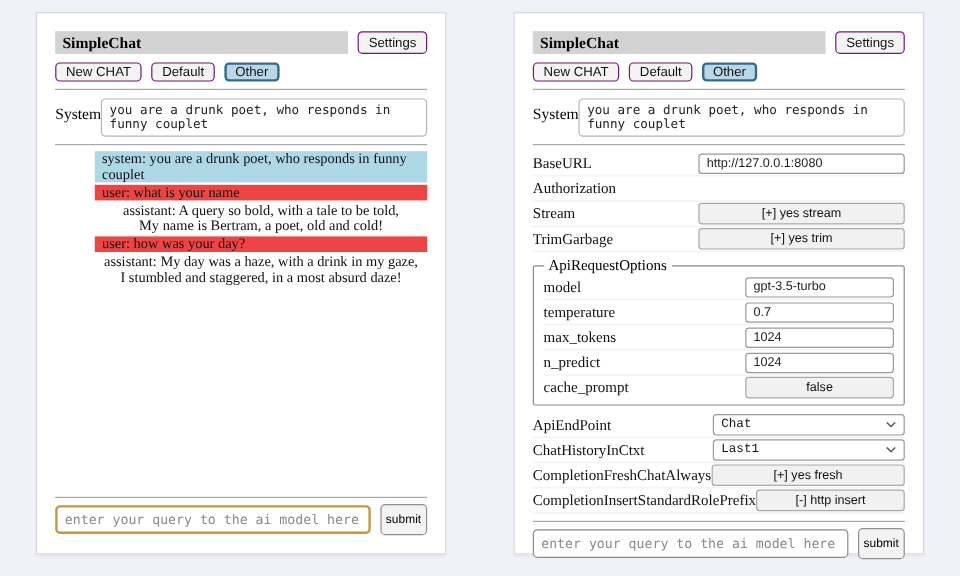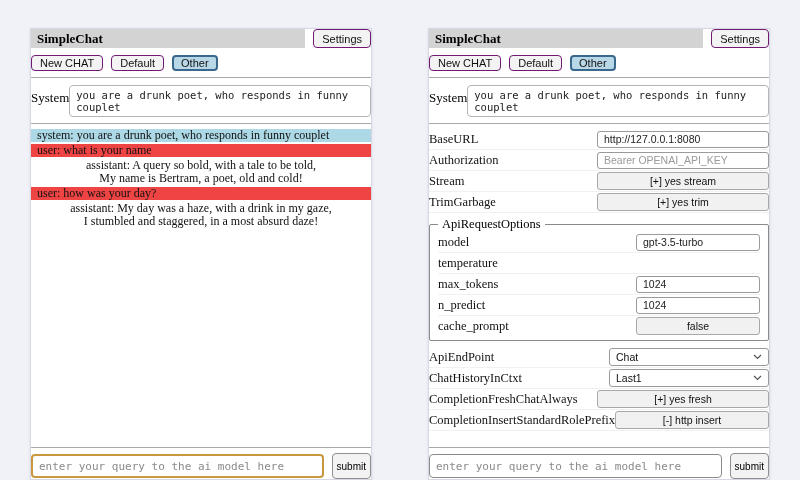--- a/index.html
+++ b/index.html
@@ -5,27 +5,27 @@
   html, body { margin: 0; padding: 0; }
   body {
     width: 800px; height: 480px;
     background: #f1f2f8;
     font-family: "Liberation Serif", serif;
     overflow: hidden;
     position: relative;
   }
   .panel {
     position: absolute;
-    top: 28px;
+    top: 10px;
     width: 342px; height: 452px;
     box-sizing: border-box;
     background: #ffffff;
     border: 1px solid #d6d8e2;
     box-shadow: 0 1px 3px rgba(60,64,90,0.10);
-    padding: 0;
+    padding: 15px;
     display: flex;
     flex-direction: column;
   }
   .panel-left  { left: 30px; }
   .panel-right { left: 428px; }
 
   .header-row { display: flex; align-items: stretch; gap: 8px; }
   .title-bar {
     flex: 1;
     background: #d3d3d3;
@@ -67,21 +67,21 @@
     font-size: 10.5px;
     line-height: 12px;
     border: 1px solid #b5b5b5;
     border-radius: 4px;
     padding: 3px 6px;
     color: #222;
     overflow: hidden;
   }
 
   
-  .chat-log { margin-top: 0; }
+  .chat-log { margin-top: 0; margin-left: 33px; }
   .msg {
     font-size: 12px;
     line-height: 13px;
     padding: 0 6px;
     margin-bottom: 2px;
     white-space: pre-line;
     color: #111;
   }
   .msg.system    { background: #add8e6; }
   .msg.user      { background: #ef4444; }
@@ -116,21 +116,21 @@
     padding: 2px 0;
     color: #111;
     cursor: pointer;
   }
   .select {
     width: 160px;
     box-sizing: border-box;
     background: #fff;
     border: 1px solid #9a9a9a;
     border-radius: 3px;
-    font-family: Liberation Sans, sans-serif;
+    font-family: Liberation Mono, monospace;
     font-size: 10.5px;
     padding: 2px 6px;
     display: flex;
     justify-content: space-between;
     align-items: center;
     cursor: pointer;
     color: #111;
   }
   fieldset.aro {
     border: 1px solid #8a8a8a;
@@ -222,39 +222,39 @@
     <textarea class="system-textarea" style="">you are a drunk poet, who responds in funny couplet</textarea>
   </div>
   <hr class="divider">
 
   <div class="srow">
     <span class="srow-label">BaseURL</span>
     <input class="ctrl" value="http://127.0.0.1:8080" style="">
   </div>
   <div class="srow">
     <span class="srow-label">Authorization</span>
-    <input class="ctrl" placeholder="Bearer OPENAI_API_KEY" style="">
   </div>
   <div class="srow">
     <span class="srow-label">Stream</span>
     <button class="ctrl">[+] yes stream</button>
   </div>
   <div class="srow">
     <span class="srow-label">TrimGarbage</span>
     <button class="ctrl">[+] yes trim</button>
   </div>
 
   <fieldset class="aro">
     <legend>ApiRequestOptions</legend>
     <div class="srow">
       <span class="srow-label">model</span>
       <input class="ctrl" value="gpt-3.5-turbo" style="">
     </div>
     <div class="srow">
       <span class="srow-label">temperature</span>
+      <input class="ctrl" value="0.7" style="">
     </div>
     <div class="srow">
       <span class="srow-label">max_tokens</span>
       <input class="ctrl" value="1024" style="">
     </div>
     <div class="srow">
       <span class="srow-label">n_predict</span>
       <input class="ctrl" value="1024" style="">
     </div>
     <div class="srow" style="border-bottom:none">

